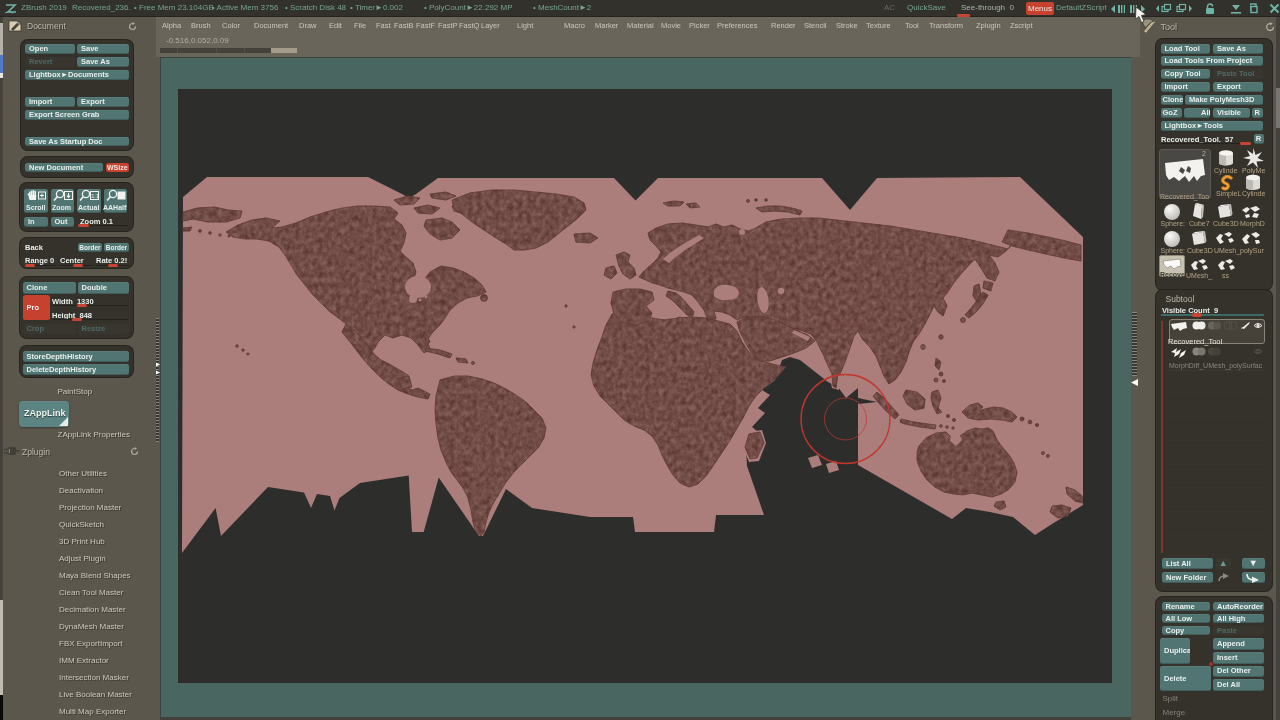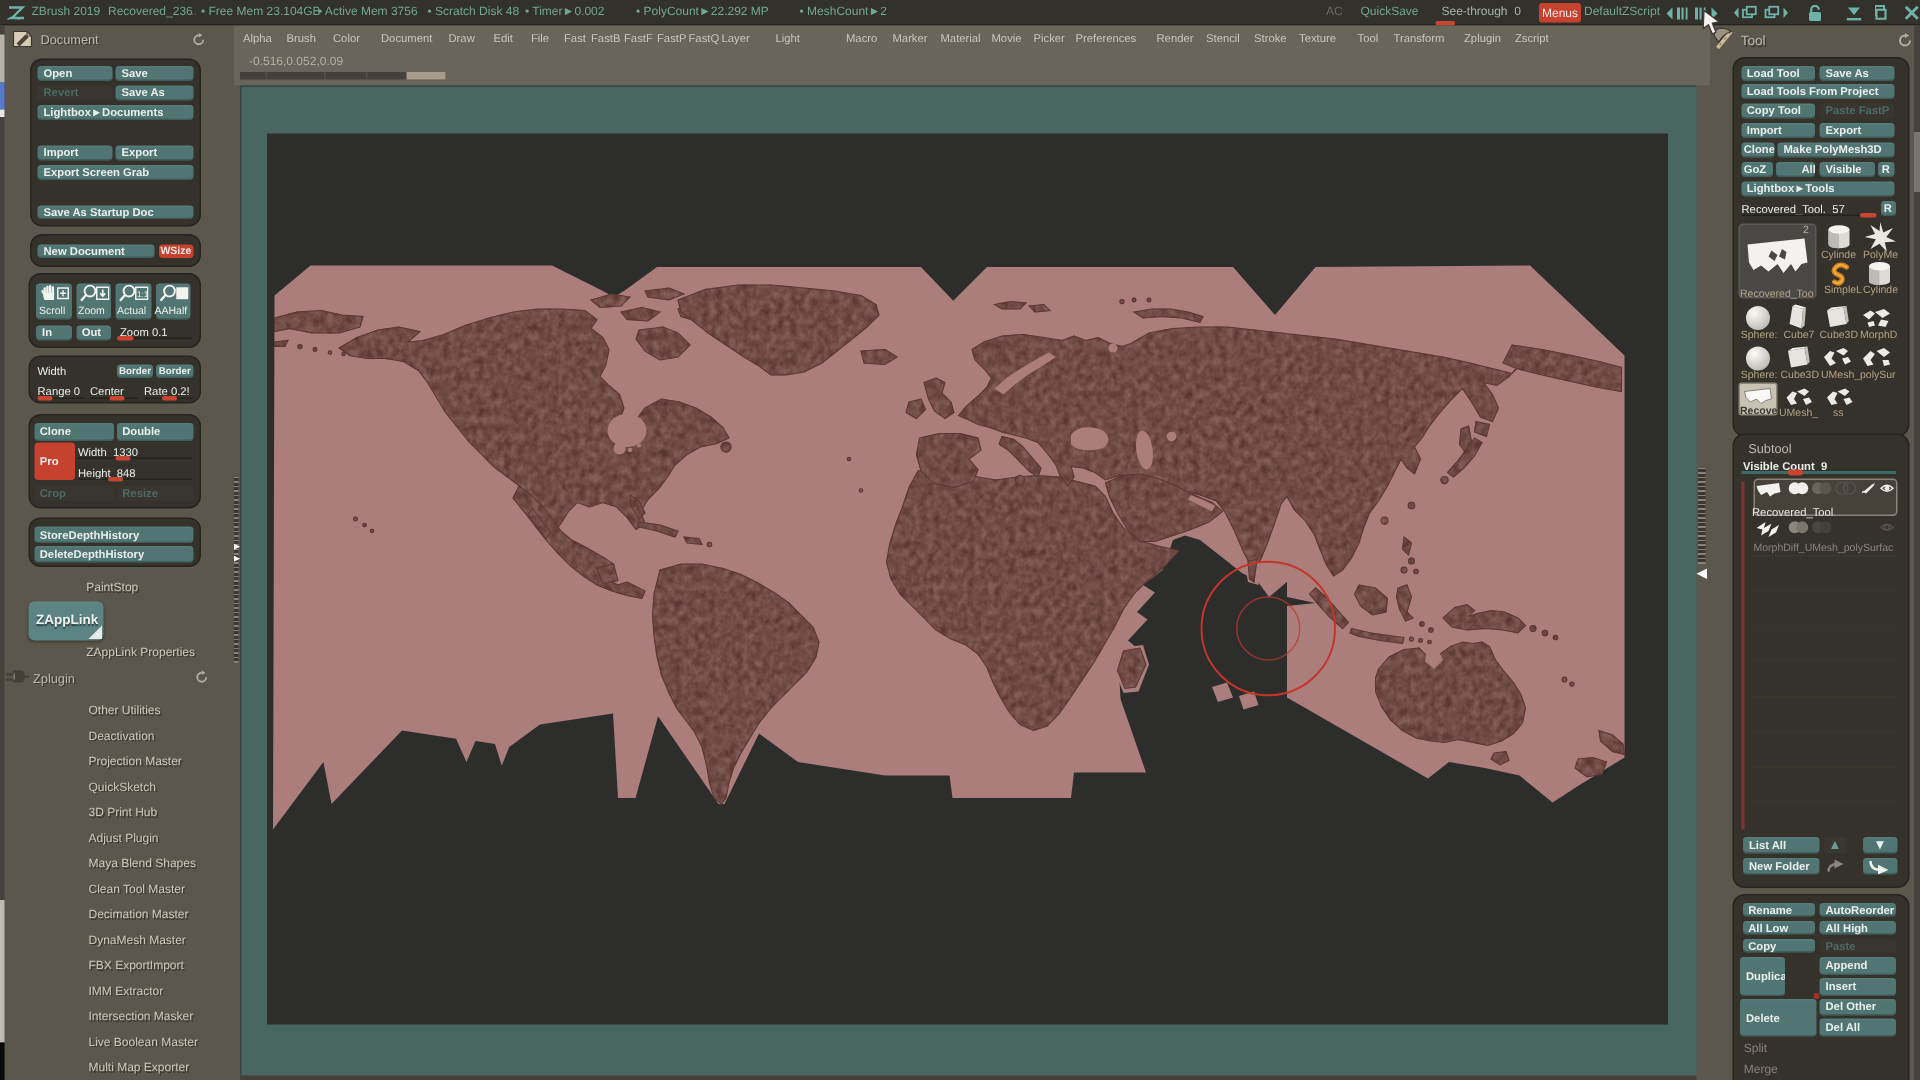--- a/index.html
+++ b/index.html
@@ -13,21 +13,21 @@
 
 #shelf{position:absolute;left:156px;top:17px;width:984px;height:40px;background:#6a655a;}
 .mi{position:absolute;top:4px;font-size:7.5px;color:#cbc6bb;white-space:nowrap;}
 #coords{position:absolute;left:166px;top:36px;font-size:8px;color:#b4afa4;text-align:right;}
 
 .panel{position:absolute;background:#35322b;border-radius:7px;box-shadow:0 0 0 1px #26241f;}
 .b{position:absolute;background:#507573;border-radius:2.5px;color:#e9efec;font-size:7.5px;font-weight:bold;line-height:9.5px;padding-left:4px;white-space:nowrap;overflow:hidden;box-shadow:inset 0 1px 0 #62868366, inset 0 -1px 0 #00000033;}
 .bc{text-align:center;padding-left:0;}
 .bd{position:absolute;background:#393630;border-radius:2.5px;color:#4e6a66;font-size:7.5px;font-weight:bold;line-height:9.5px;padding-left:4px;white-space:nowrap;}
 .lbl{position:absolute;font-size:8px;color:#cdc8bb;text-shadow:1px 1px 0 #3a372f;white-space:nowrap;margin-left:28px;}
-.wlbl{position:absolute;font-size:7.5px;font-weight:normal;color:#e9efec;white-space:nowrap;}
+.wlbl{position:absolute;font-size:7.5px;font-weight:bold;color:#e9efec;white-space:nowrap;}
 .redmark{position:absolute;background:#c84532;border-radius:2px;height:3px;}
 .track{position:absolute;background:#23221e;height:1px;}
 .sect{position:absolute;font-size:8.5px;color:#bdb8ad;text-shadow:1px 1px 0 #3a372f;white-space:nowrap;}
 </style></head>
 <body>
 <div id="app">
 
 <div id="title">
  <svg class="abs" style="left:4px;top:2px" width="14" height="13" viewBox="0 0 14 13">
         <path d="M2,3 L11,3 L4,10 L12,10" stroke="#6fb3a8" stroke-width="1.6" fill="none"></path>
@@ -381,21 +381,21 @@
 <div class="wlbl" style="left:52px;top:204px;font-size:7px">Zoom</div>
 <div class="wlbl" style="left:78px;top:204px;font-size:7px">Actual</div>
 <div class="wlbl" style="left:103px;top:204px;font-size:7px">AAHalf</div>
 <div class="b" style="left:24px;top:217px;width:23.5px;height:9.5px">In</div>
 <div class="b" style="left:50.5px;top:217px;width:23.5px;height:9.5px">Out</div>
 <div class="wlbl" style="left:80px;top:217px">Zoom 0.1</div>
 <div class="track" style="left:78px;top:225px;width:50px"></div>
 <div class="redmark" style="left:78px;top:224px;width:11px"></div>
 
 <div class="panel" style="left:20px;top:237.5px;width:113px;height:30.5px"></div>
-<div class="wlbl" style="left:25px;top:243px">Width</div>
+<div class="wlbl" style="left:25px;top:243px">Back</div>
 <div class="b bc" style="left:78px;top:242.5px;width:24px;height:9.5px;font-size:6.5px">Border</div>
 <div class="b bc" style="left:104px;top:242.5px;width:25px;height:9.5px;font-size:6.5px">Border</div>
 <div class="wlbl" style="left:25px;top:256px">Range 0</div>
 <div class="wlbl" style="left:60px;top:256px">Center</div>
 <div class="wlbl" style="left:96px;top:256px">Rate 0.2!</div>
 <div class="track" style="left:25px;top:264.5px;width:31px"></div>
 <div class="track" style="left:60px;top:264.5px;width:32px"></div>
 <div class="track" style="left:96px;top:264.5px;width:33px"></div>
 <div class="redmark" style="left:25px;top:263.5px;width:10px"></div>
 <div class="redmark" style="left:73px;top:263.5px;width:10px"></div>
@@ -468,21 +468,21 @@
 <svg class="abs" style="left:1265px;top:22px" width="10" height="10" viewBox="0 0 9 9">
         <path d="M7.5,4.5 A3,3 0 1 1 4.5,1.5" fill="none" stroke="#b3aea3" stroke-width="1.2"></path>
         <path d="M4.5,0 L7,1.5 L4.5,3z" fill="#b3aea3"></path>
       </svg>
 
 <div class="panel" style="left:1156px;top:38.5px;width:116px;height:251px"></div>
 <div class="b" style="left:1160.5px;top:43.5px;width:49px;height:10px;line-height:10px">Load Tool</div>
 <div class="b" style="left:1213px;top:43.5px;width:49.5px;height:10px;line-height:10px">Save As</div>
 <div class="b" style="left:1160.5px;top:56.4px;width:102px;height:10px;line-height:10px">Load Tools From Project</div>
 <div class="b" style="left:1160.5px;top:69.4px;width:49px;height:10px;line-height:10px">Copy Tool</div>
-<div class="bd" style="left:1213px;top:69.4px;width:49.5px;height:10px;line-height:10px">Paste FastP</div>
+<div class="bd" style="left:1213px;top:69.4px;width:49.5px;height:10px;line-height:10px">Paste Tool</div>
 <div class="b" style="left:1160.5px;top:82.3px;width:49px;height:10px;line-height:10px">Import</div>
 <div class="b" style="left:1213px;top:82.3px;width:49.5px;height:10px;line-height:10px">Export</div>
 <div class="b" style="left:1160.5px;top:95.3px;width:22.5px;height:10px;line-height:10px;padding-left:2px">Clone</div>
 <div class="b" style="left:1185px;top:95.3px;width:77.5px;height:10px;line-height:10px">Make PolyMesh3D</div>
 <div class="b" style="left:1160.5px;top:108.2px;width:21.5px;height:10px;line-height:10px;padding-left:2px">GoZ</div>
 <div class="b" style="left:1184px;top:108.2px;width:25.5px;height:10px;line-height:10px;padding-left:17px">All</div>
 <div class="b" style="left:1213px;top:108.2px;width:37px;height:10px;line-height:10px">Visible</div>
 <div class="b bc" style="left:1252px;top:108.2px;width:10.5px;height:10px;line-height:10px">R</div>
 <div class="b" style="left:1160.5px;top:121.1px;width:102px;height:10px;line-height:10px">Lightbox►Tools</div>
 <div class="wlbl" style="left:1161px;top:135px">Recovered_Tool.&nbsp; 57</div>

